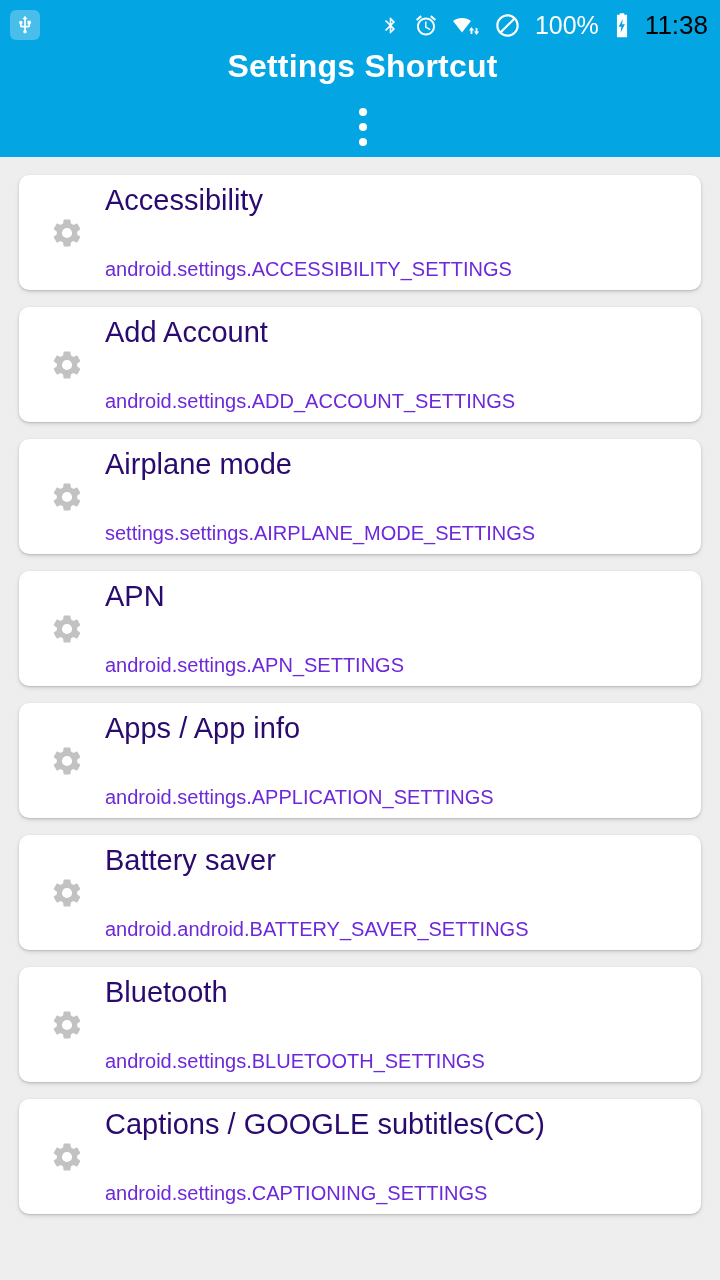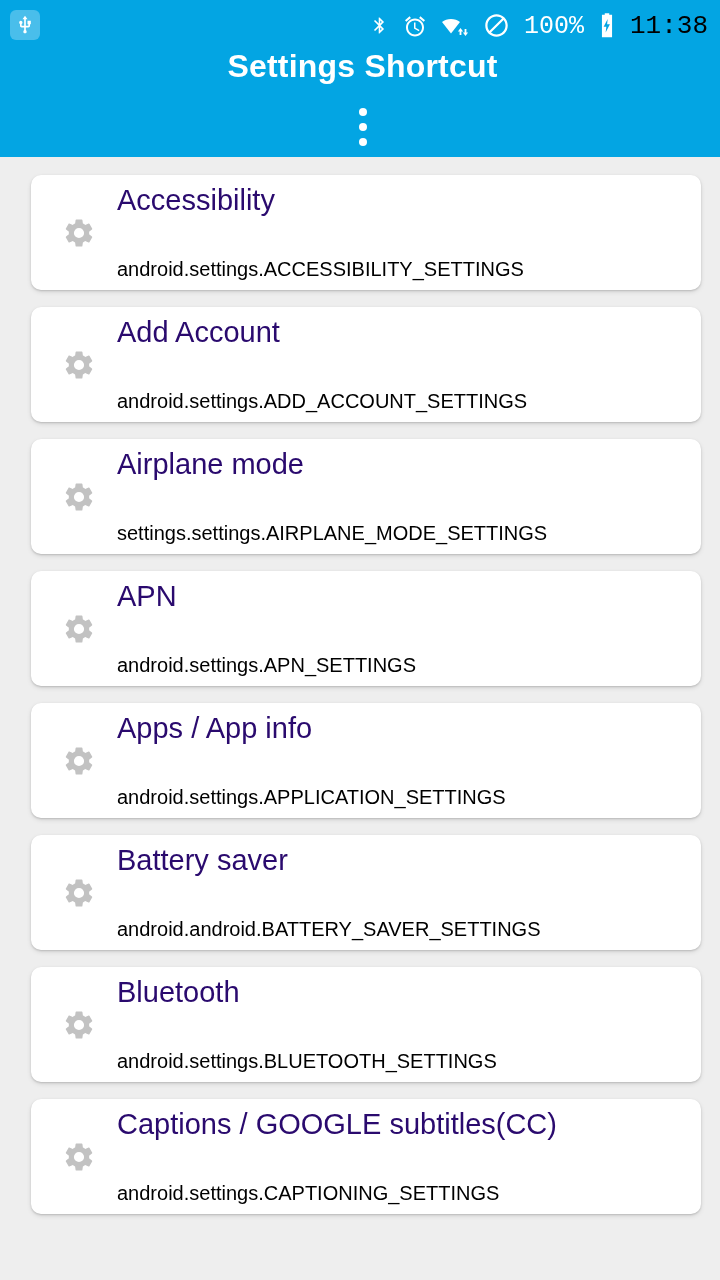--- a/index.html
+++ b/index.html
@@ -34,23 +34,22 @@
     padding: 0 12px 0 10px;
     box-sizing: border-box;
   }
   .status-left {
     display: flex;
     align-items: center;
     gap: 8px;
   }
   .status-right {
     display: flex;
-    align-items: flex-end;
+    align-items: center;
     gap: 14px;
-    font-family: Liberation Mono, monospace;
   }
   .usb-badge {
     width: 30px;
     height: 30px;
     border-radius: 6px;
     background: rgba(255,255,255,0.28);
     display: flex;
     align-items: center;
     justify-content: center;
   }
@@ -117,21 +116,20 @@
   .list-area {
     position: absolute;
     top: 157px;
     left: 0;
     right: 0;
     bottom: 0;
     background: #eeeeee;
     overflow: hidden;
     padding-top: 18px;
     box-sizing: border-box;
-    padding-left: 12px;
   }
   .card {
     position: relative;
     margin: 0 19px 17px 19px;
     background: #ffffff;
     border-radius: 10px;
     box-shadow: 0 1px 2px rgba(0,0,0,0.16), 0 2px 5px rgba(0,0,0,0.10);
     height: 115px;
     display: flex;
     align-items: center;
@@ -156,21 +154,21 @@
     overflow: hidden;
   }
   .card-title {
     color: #2A0A6E;
     font-size: 29px;
     font-weight: normal;
     line-height: 1.16;
     white-space: nowrap;
   }
   .card-sub {
-    color: #000000;
+    color: #6d28d9;
     font-size: 20px;
     font-weight: normal;
     line-height: 1.15;
     white-space: nowrap;
     margin-top: 36px;
   }
 </style>
 </head>
 <body>
 

